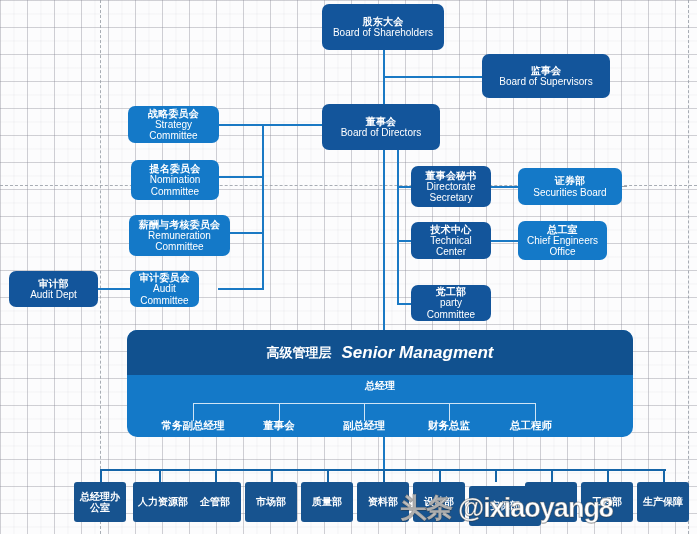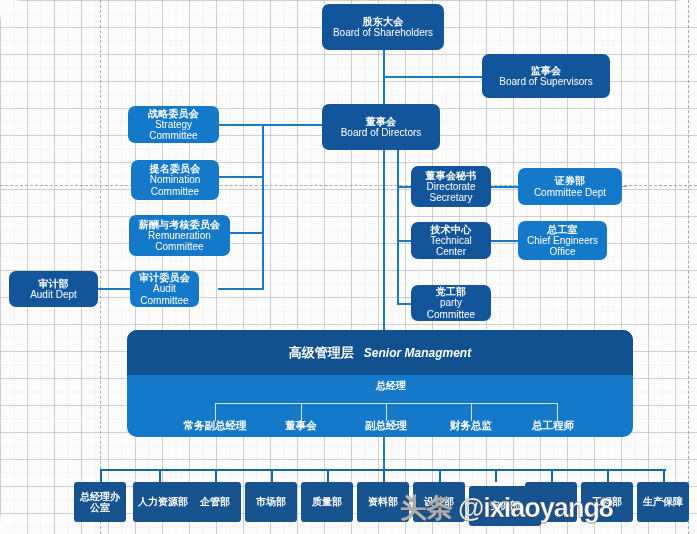--- a/index.html
+++ b/index.html
@@ -16,21 +16,20 @@
       linear-gradient(to right, rgba(160,160,170,.10) 1px, transparent 1px),
       linear-gradient(to bottom, rgba(160,160,170,.10) 1px, transparent 1px),
       linear-gradient(to right, rgba(120,120,132,.30) 1px, transparent 1px),
       linear-gradient(to bottom, rgba(120,120,132,.30) 1px, transparent 1px);
     background-size:
       13.5px 13.5px,
       13.5px 13.5px,
       27px 27px,
       27px 27px;
     background-position:0 0,0 0,0 0,0 0;
-    border-radius:22px;
   }
   
   .guide-v{position:absolute;top:0;bottom:0;width:0;border-left:1px dashed #9aa0a8;opacity:.85;}
   .guide-h{position:absolute;left:0;right:0;height:0;border-top:1px dashed #9aa0a8;opacity:.85;}
 
   
   .ln{position:absolute;background:#1a79c4;}
   .lnh{height:2px;}
   .lnv{width:2px;}
   .ln-thin{background:#1565a8;}
@@ -52,22 +51,22 @@
   #senior{
     position:absolute;box-sizing:border-box;border-radius:10px;overflow:hidden;
     background:#1479c8;
   }
   #senior .sm-head{
     background:#11518f;height:45px;
     display:flex;align-items:center;justify-content:center;gap:10px;
     color:#fff;
   }
   #senior .sm-head .cn{font-size:13px;font-weight:700;}
-  #senior .sm-head .en{font-size:12px;font-weight:700;font-style:italic;}
-  #senior .sm-body{position:relative;height:62px;margin-left:22px;}
+  #senior .sm-head .en{font-size:17px;font-weight:700;font-style:italic;}
+  #senior .sm-body{position:relative;height:62px;}
   #senior .gm{
     position:absolute;left:0;right:0;top:4px;text-align:center;
     color:#fff;font-size:10px;font-weight:700;
   }
   .smline{position:absolute;background:#cfe4f5;}
   .smline.h{height:1px;}
   .smline.v{width:1px;}
   .smitem{
     position:absolute;bottom:4px;color:#fff;font-size:10.5px;font-weight:700;
     text-align:center;transform:translateX(-50%);white-space:nowrap;
@@ -194,21 +193,21 @@
   </div>
 
   <div class="node dark" style="left:411px;top:166px;width:80px;height:41px">
     <span class="cn">董事会秘书</span>
     <span class="en">Directorate
 Secretary</span>
   </div>
 
   <div class="node mid" style="left:518px;top:168px;width:104px;height:37px">
     <span class="cn">证券部</span>
-    <span class="en">Committee Dept</span>
+    <span class="en">Securities Board</span>
   </div>
 
   <div class="node dark" style="left:411px;top:222px;width:80px;height:37px">
     <span class="cn">技术中心</span>
     <span class="en">Technical Center</span>
   </div>
 
   <div class="node mid" style="left:518px;top:221px;width:89px;height:39px">
     <span class="cn">总工室</span>
     <span class="en">Chief Engineers

